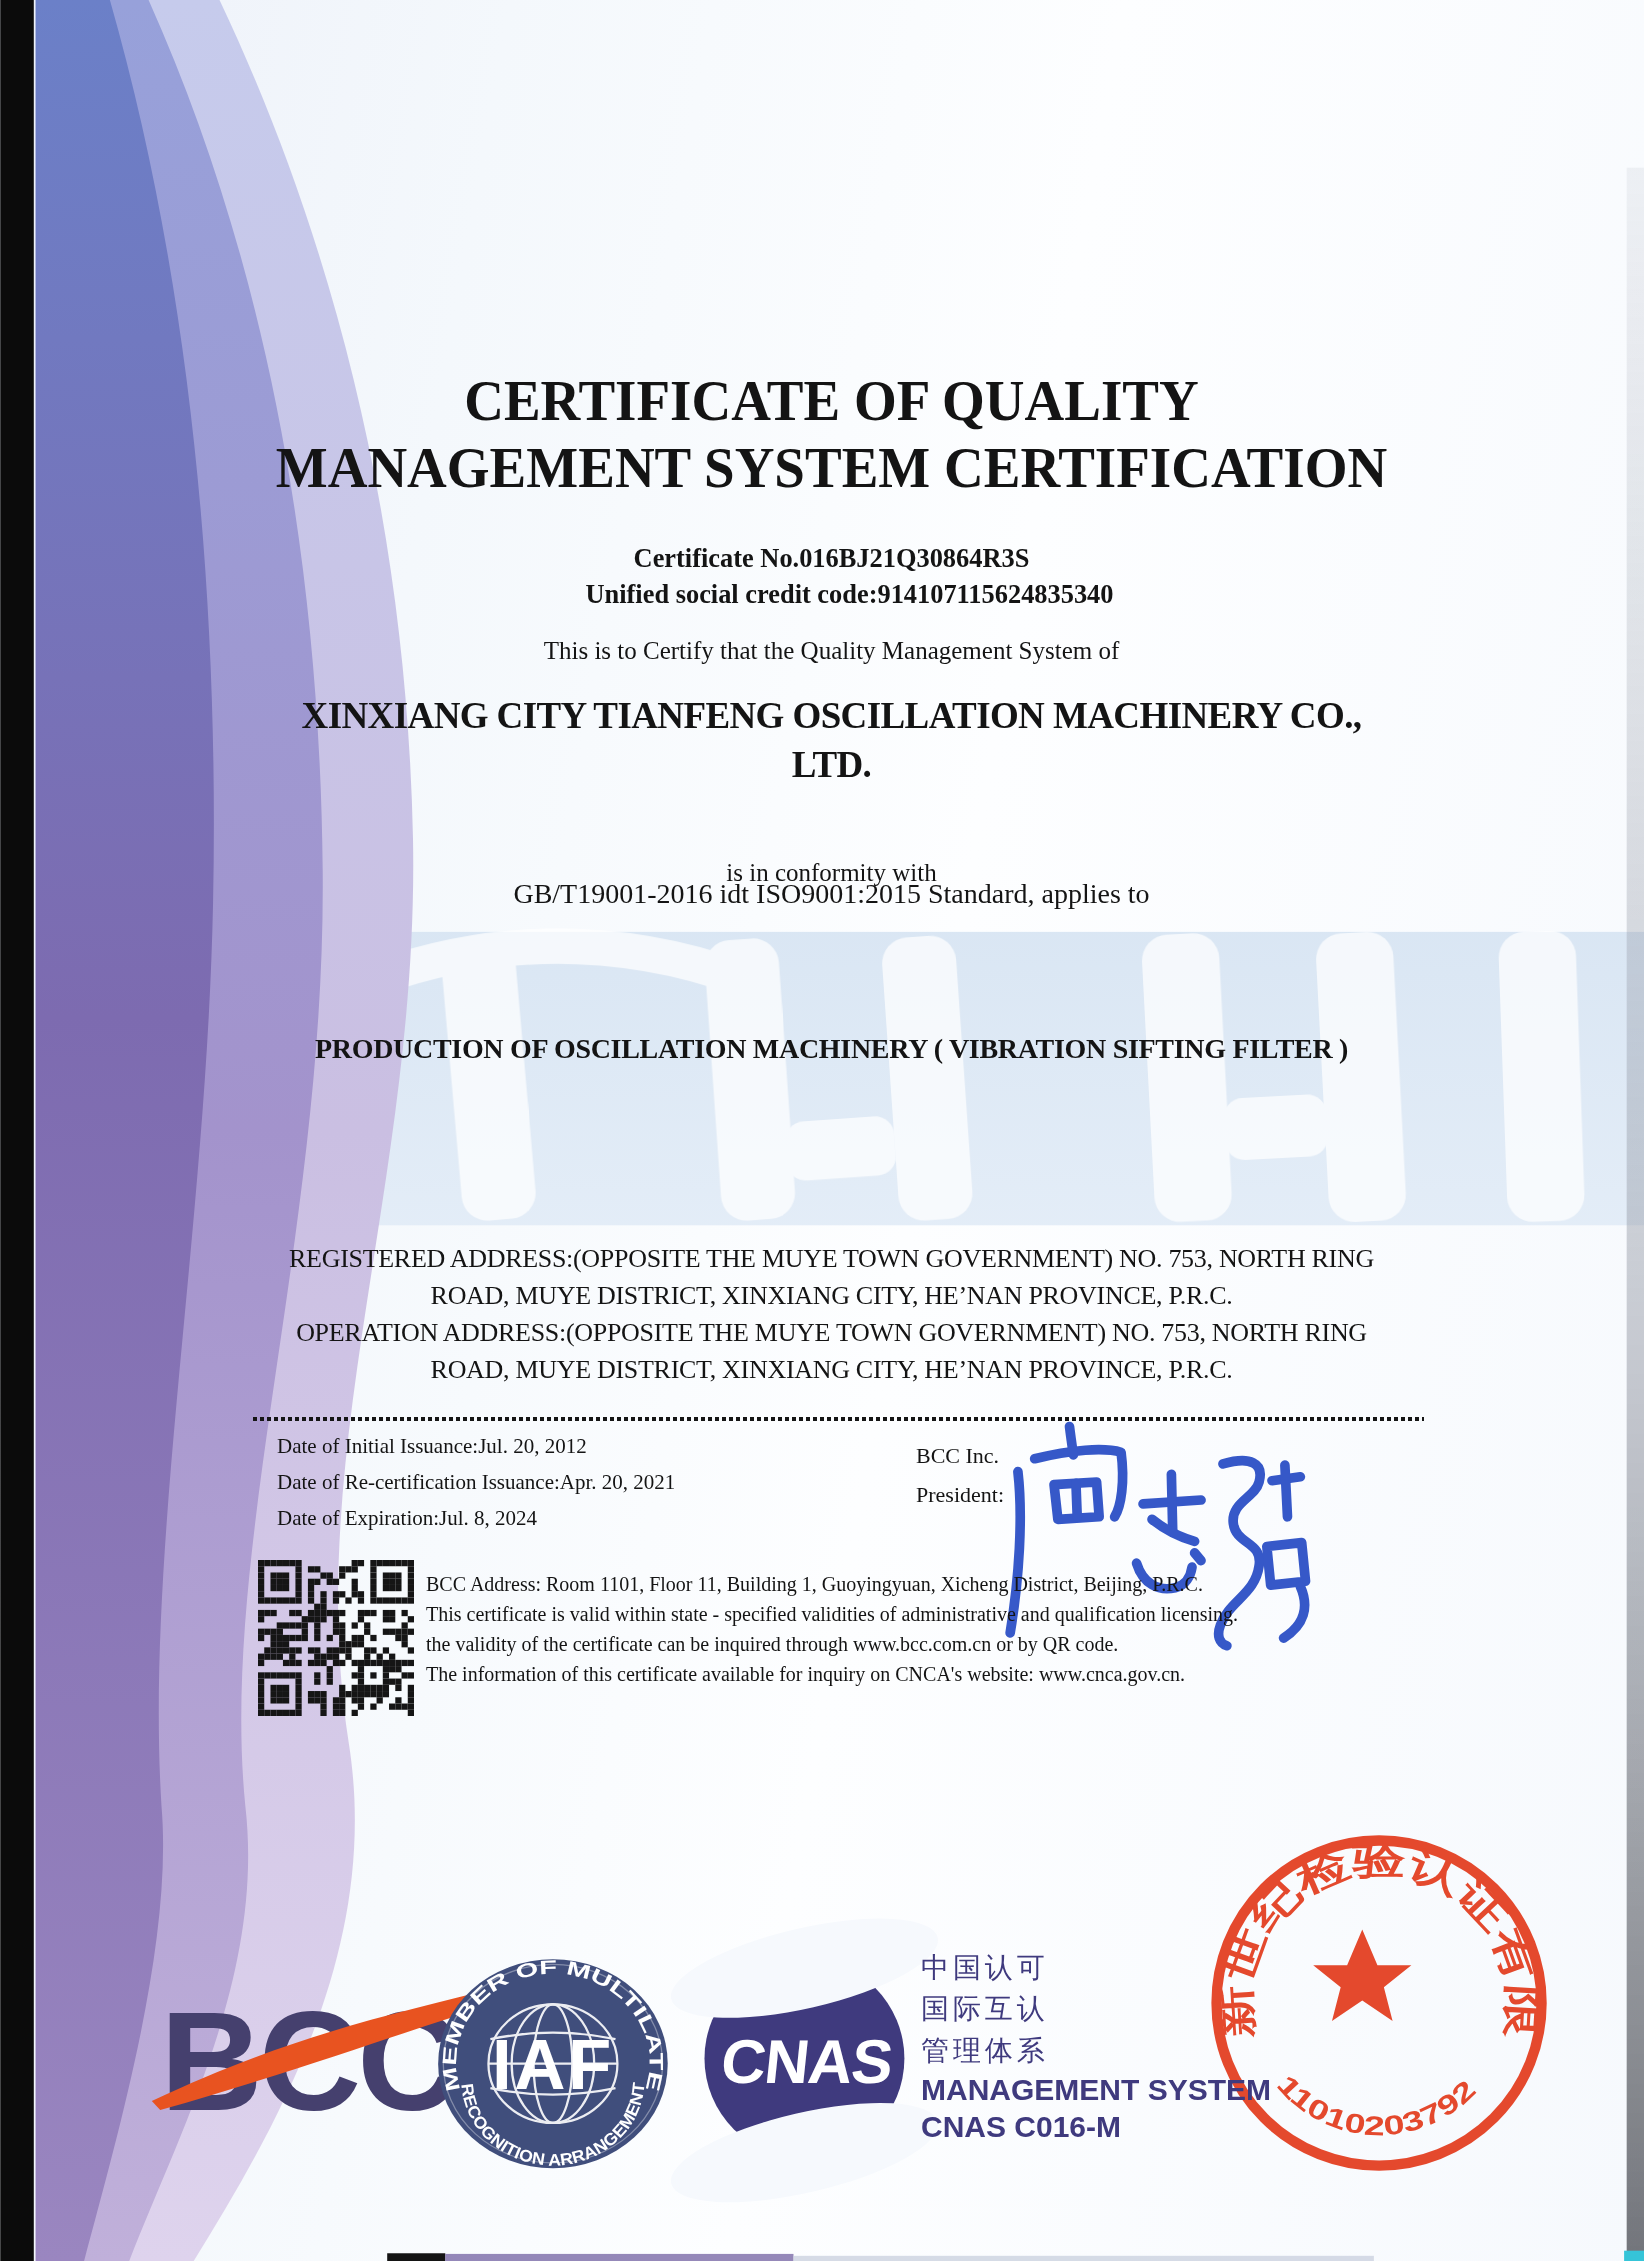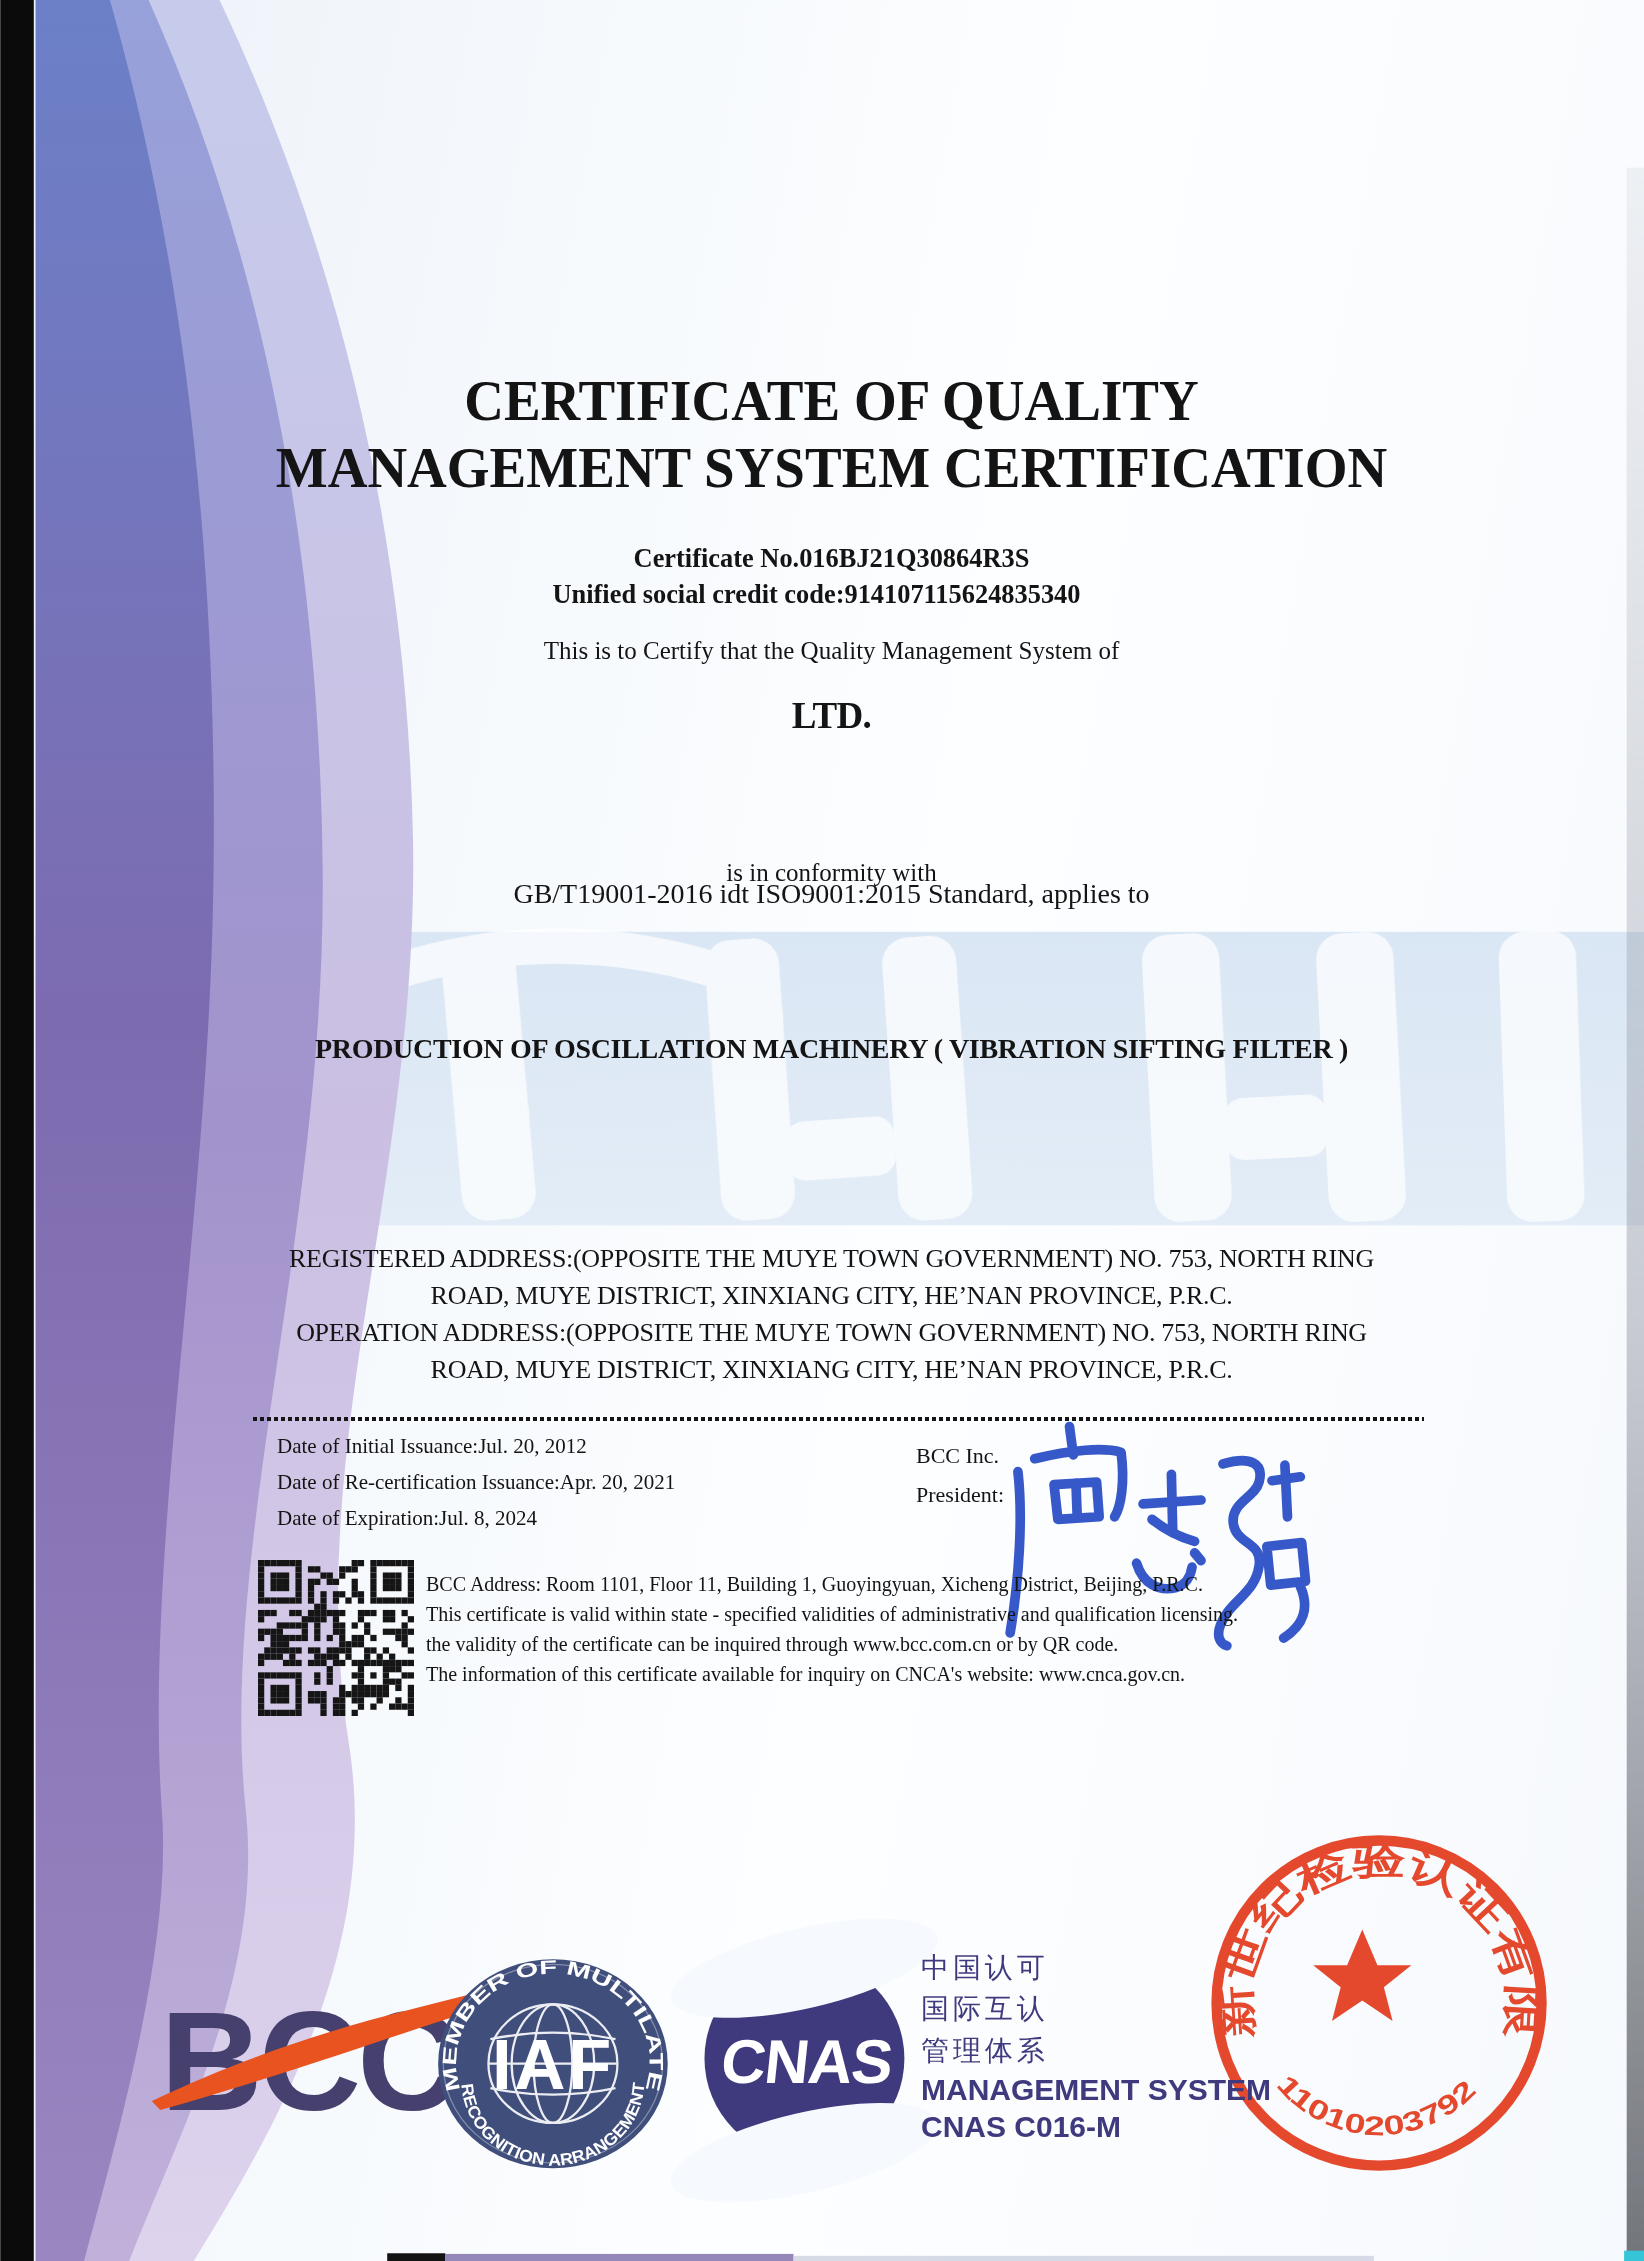--- a/index.html
+++ b/index.html
@@ -3,21 +3,21 @@
 <meta charset="utf-8">
 <style>
   html,body{margin:0;padding:0;background:#2a2a2e;}
   .page{position:relative;width:1645px;height:2261px;overflow:hidden;
     background:linear-gradient(100deg,#edf1f9 0%,#f4f8fc 25%,#fdfeff 55%,#f6f9fd 100%);
     font-family:"Liberation Serif","DejaVu Serif",serif;color:#141414;}
   .art{position:absolute;left:0;top:0;z-index:1;}
   .txt{position:absolute;z-index:3;text-align:center;white-space:nowrap;}
   .title{left:206px;top:371px;width:1251px;font-size:55px;font-weight:700;line-height:63px;letter-spacing:0px;transform:scaleY(1.05);}
   .certno{left:206px;top:543px;width:1251px;font-size:26.4px;font-weight:700;}
-  .credit{left:191px;top:579px;width:1251px;font-size:26.4px;font-weight:700;}
+  .credit{left:224px;top:579px;width:1251px;font-size:26.4px;font-weight:700;}
   .intro{left:206px;top:637px;width:1251px;font-size:25px;}
   .company{left:206px;top:691px;width:1251px;font-size:37px;font-weight:700;line-height:49px;letter-spacing:-0.6px;}
   .conf{left:206px;top:838px;width:1251px;font-size:25px;margin-top:21px;}
   .standard{left:206px;top:878px;width:1251px;font-size:28px;}
   .scope{left:206px;top:1033px;width:1251px;font-size:28px;font-weight:700;letter-spacing:-0.3px;}
   .addr{left:219px;top:1240px;width:1225px;font-size:26px;font-weight:400;line-height:37px;text-align:center;z-index:3;position:absolute;letter-spacing:-0.3px;}
   .dotline{position:absolute;left:253px;top:1417px;width:1171px;height:3.9px;z-index:3;
     background:repeating-linear-gradient(90deg,#151515 0 3.9px,transparent 3.9px 7px);}
   .dates{left:277px;top:1428px;width:390px;font-size:21px;line-height:36px;text-align:left;position:absolute;z-index:3;white-space:nowrap;}
   .issuer{left:916px;top:1436px;width:258px;font-size:22px;line-height:39px;text-align:left;position:absolute;z-index:3;}
@@ -161,20 +161,21 @@
   <div class="txt title">
     <div>CERTIFICATE OF QUALITY</div>
     <div>MANAGEMENT SYSTEM CERTIFICATION</div>
   </div>
 
   <div class="txt certno">Certificate No.016BJ21Q30864R3S</div>
   <div class="txt credit">Unified social credit code:914107115624835340</div>
   <div class="txt intro">This is to Certify that the Quality Management System of</div>
 
   <div class="txt company">
+    <div>XINXIANG CITY TIANFENG OSCILLATION MACHINERY CO.,</div>
     <div>LTD.</div>
   </div>
 
   <div class="txt conf">is in conformity with</div>
   <div class="txt standard">GB/T19001-2016 idt ISO9001:2015 Standard, applies to</div>
   <div class="txt scope">PRODUCTION OF OSCILLATION MACHINERY ( VIBRATION SIFTING FILTER )</div>
 
   <div class="addr">
     <div>REGISTERED ADDRESS:(OPPOSITE THE MUYE TOWN GOVERNMENT) NO. 753, NORTH RING</div>
     <div>ROAD, MUYE DISTRICT, XINXIANG CITY, HE’NAN PROVINCE, P.R.C.</div>

